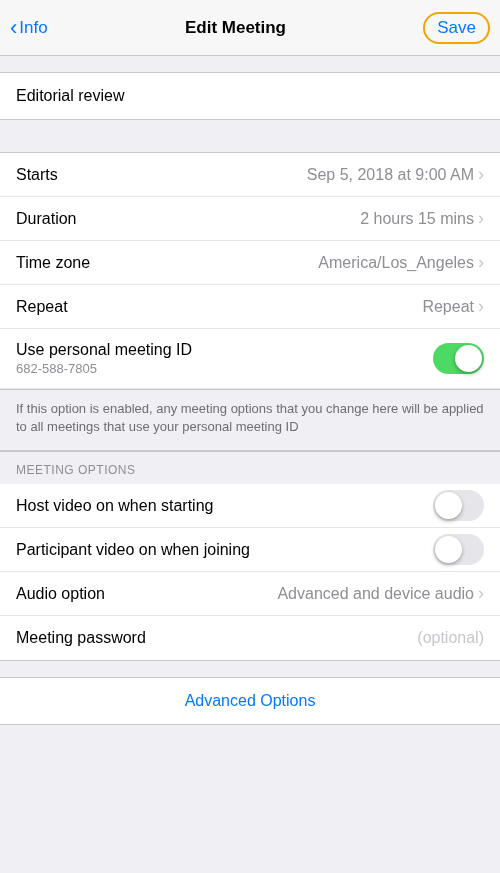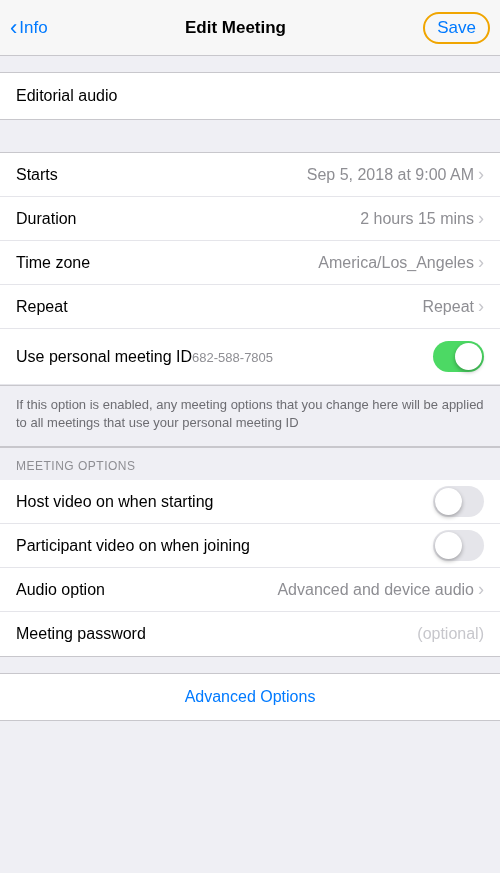--- a/index.html
+++ b/index.html
@@ -131,21 +131,21 @@
     .personal-meeting-row {
       display: flex;
       align-items: center;
       justify-content: space-between;
       padding: 12px 16px;
       background: #fff;
       border-bottom: 1px solid #e5e5ea;
     }
     .personal-meeting-label-block {
       display: flex;
-      flex-direction: row;
+      flex-direction: column;
     }
     .personal-meeting-label {
       font-size: 16px;
       color: #000;
     }
     .personal-meeting-id {
       font-size: 13px;
       color: #8e8e93;
       margin-top: 2px;
     }
@@ -219,21 +219,21 @@
   <a class="nav-back">
     <span class="nav-back-chevron">‹</span>
     <span>Info</span>
   </a>
   <span class="nav-title">Edit Meeting</span>
   <button class="nav-save">Save</button>
 </div>
 
 <div class="spacer-small"></div>
 <div class="meeting-title-section">
-  <span class="meeting-title-text">Editorial audio</span>
+  <span class="meeting-title-text">Editorial review</span>
 </div>
 
 <div class="spacer"></div>
 <div class="section">
   <div class="row">
     <span class="row-label">Starts</span>
     <span class="row-value">
       <span>Sep 5, 2018 at 9:00 AM</span>
       <span class="chevron">›</span>
     </span>

